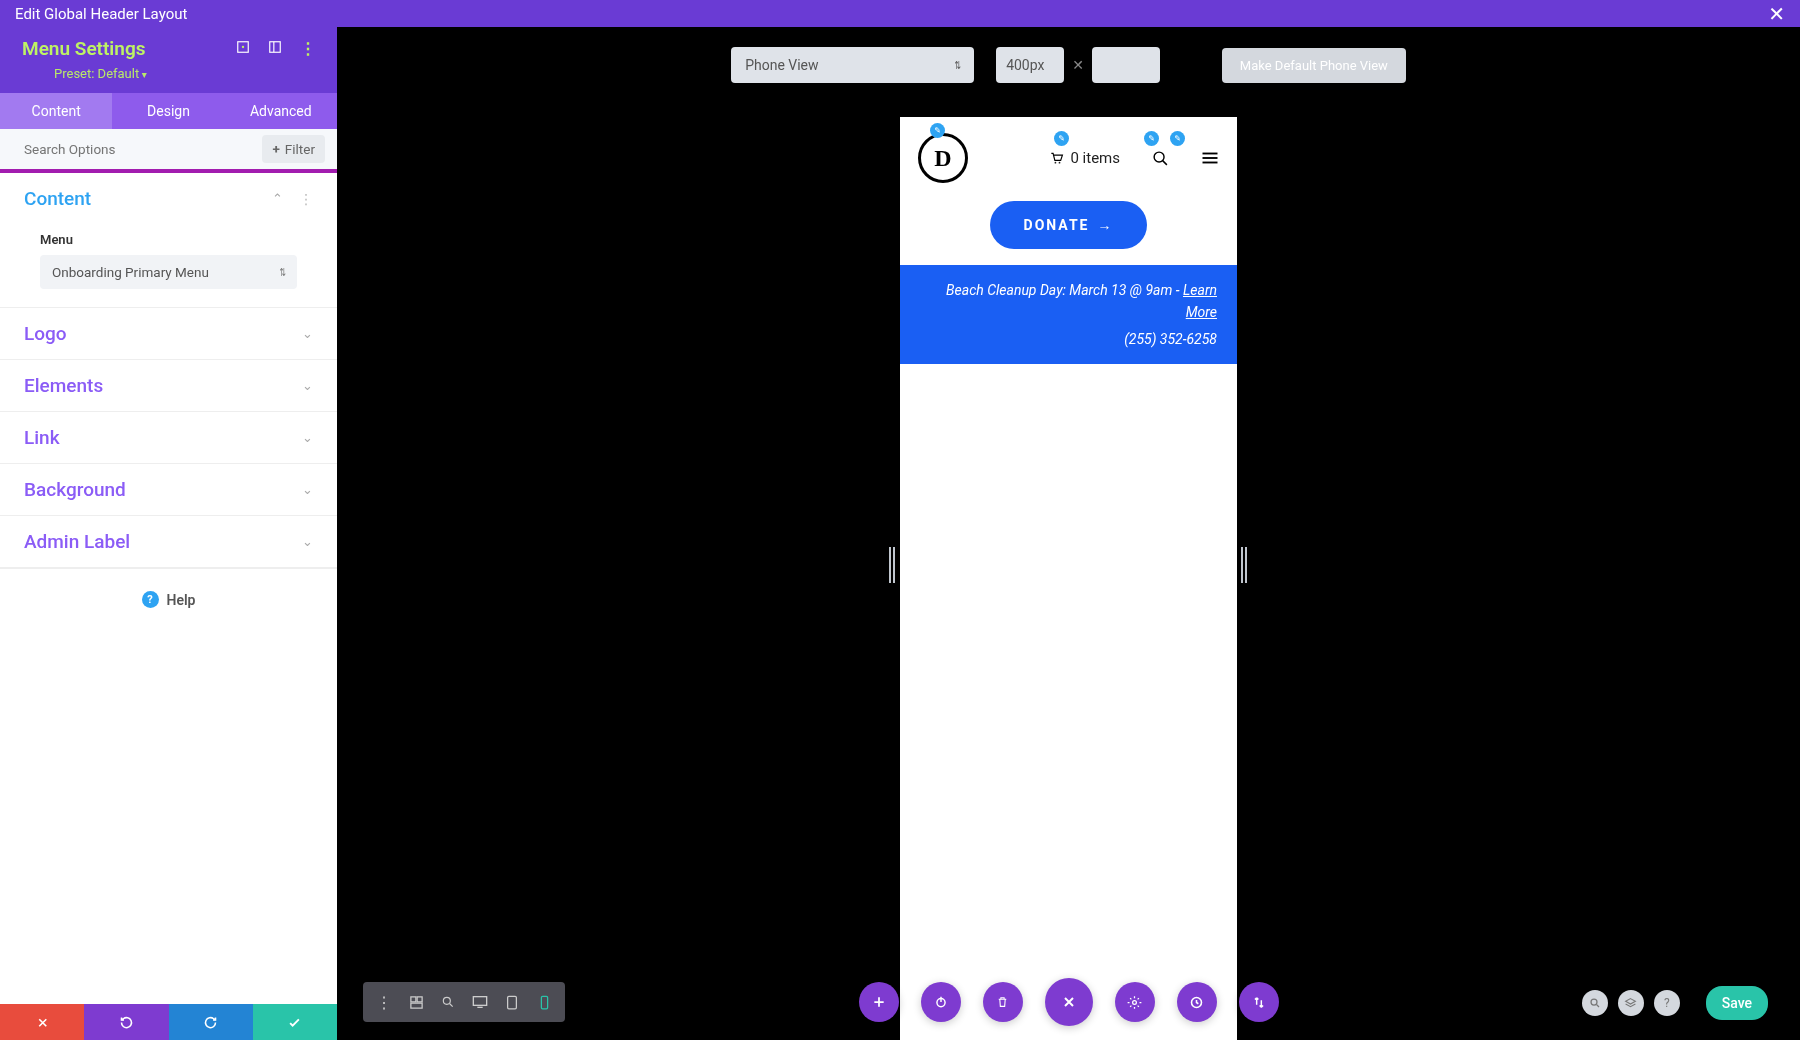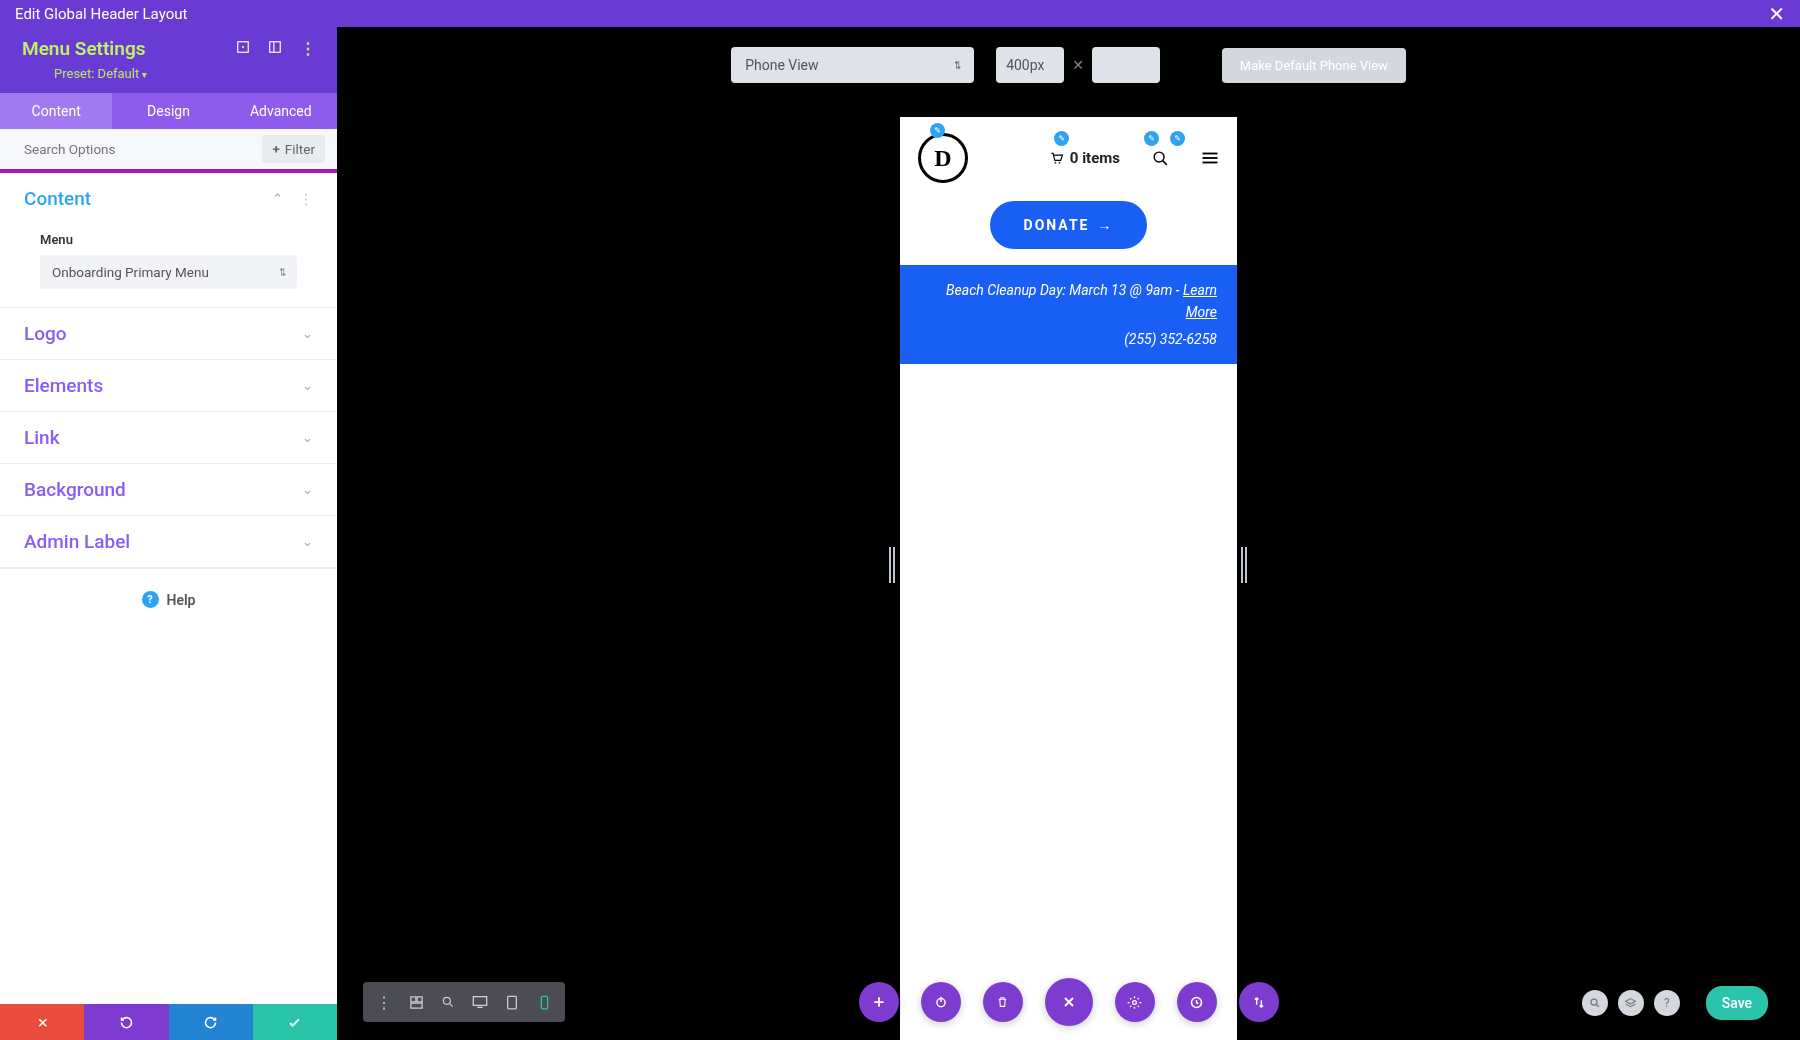--- a/index.html
+++ b/index.html
@@ -61,21 +61,21 @@
 
 .preview-wrap { flex: 1; display: flex; justify-content: center; padding-top: 28px; position: relative; }
 .drag-handle { position: absolute; top: 50%; width: 8px; height: 36px; display: flex; gap: 2px; }
 .drag-handle.left { left: calc(50% - 180px); transform: translateY(-50%); }
 .drag-handle.right { left: calc(50% + 172px); transform: translateY(-50%); }
 .drag-handle span { width: 2px; background: #c0c6ce; }
 
 .phone { width: 337px; background: #fff; box-shadow: 0 4px 30px rgba(0,0,0,0.1); }
 .phone-header { padding: 16px 18px 10px; display: flex; align-items: center; justify-content: space-between; position: relative; }
 .logo-circle { width: 50px; height: 50px; border: 3px solid #000; border-radius: 50%; display: flex; align-items: center; justify-content: center; font-size: 24px; font-weight: 700; font-family: serif; }
-.header-icons { display: flex; align-items: center; gap: 32px; font-weight: bold; }
+.header-icons { display: flex; align-items: center; gap: 32px; }
 .cart-group { display: flex; align-items: center; gap: 6px; font-size: 15px; color: #222; }
 .search-ico svg, .burger svg { display: block; }
 .edit-dot { position: absolute; width: 15px; height: 15px; border-radius: 50%; background: #2ea3f2; display: flex; align-items: center; justify-content: center; }
 .edit-dot::after { content: "✎"; color: #fff; font-size: 8px; }
 
 .donate-row { padding: 8px 0 16px; text-align: center; }
 .donate-btn { display: inline-flex; align-items: center; gap: 8px; background: #1a5ff3; color: #fff; padding: 16px 34px; border-radius: 30px; font-size: 14px; font-weight: 700; letter-spacing: 2px; }
 .donate-btn::after { content: "→"; font-weight: 400; }
 
 .announce { background: #1a5ff3; color: #fff; padding: 14px 20px; text-align: right; font-size: 14px; line-height: 1.6; font-style: italic; }

